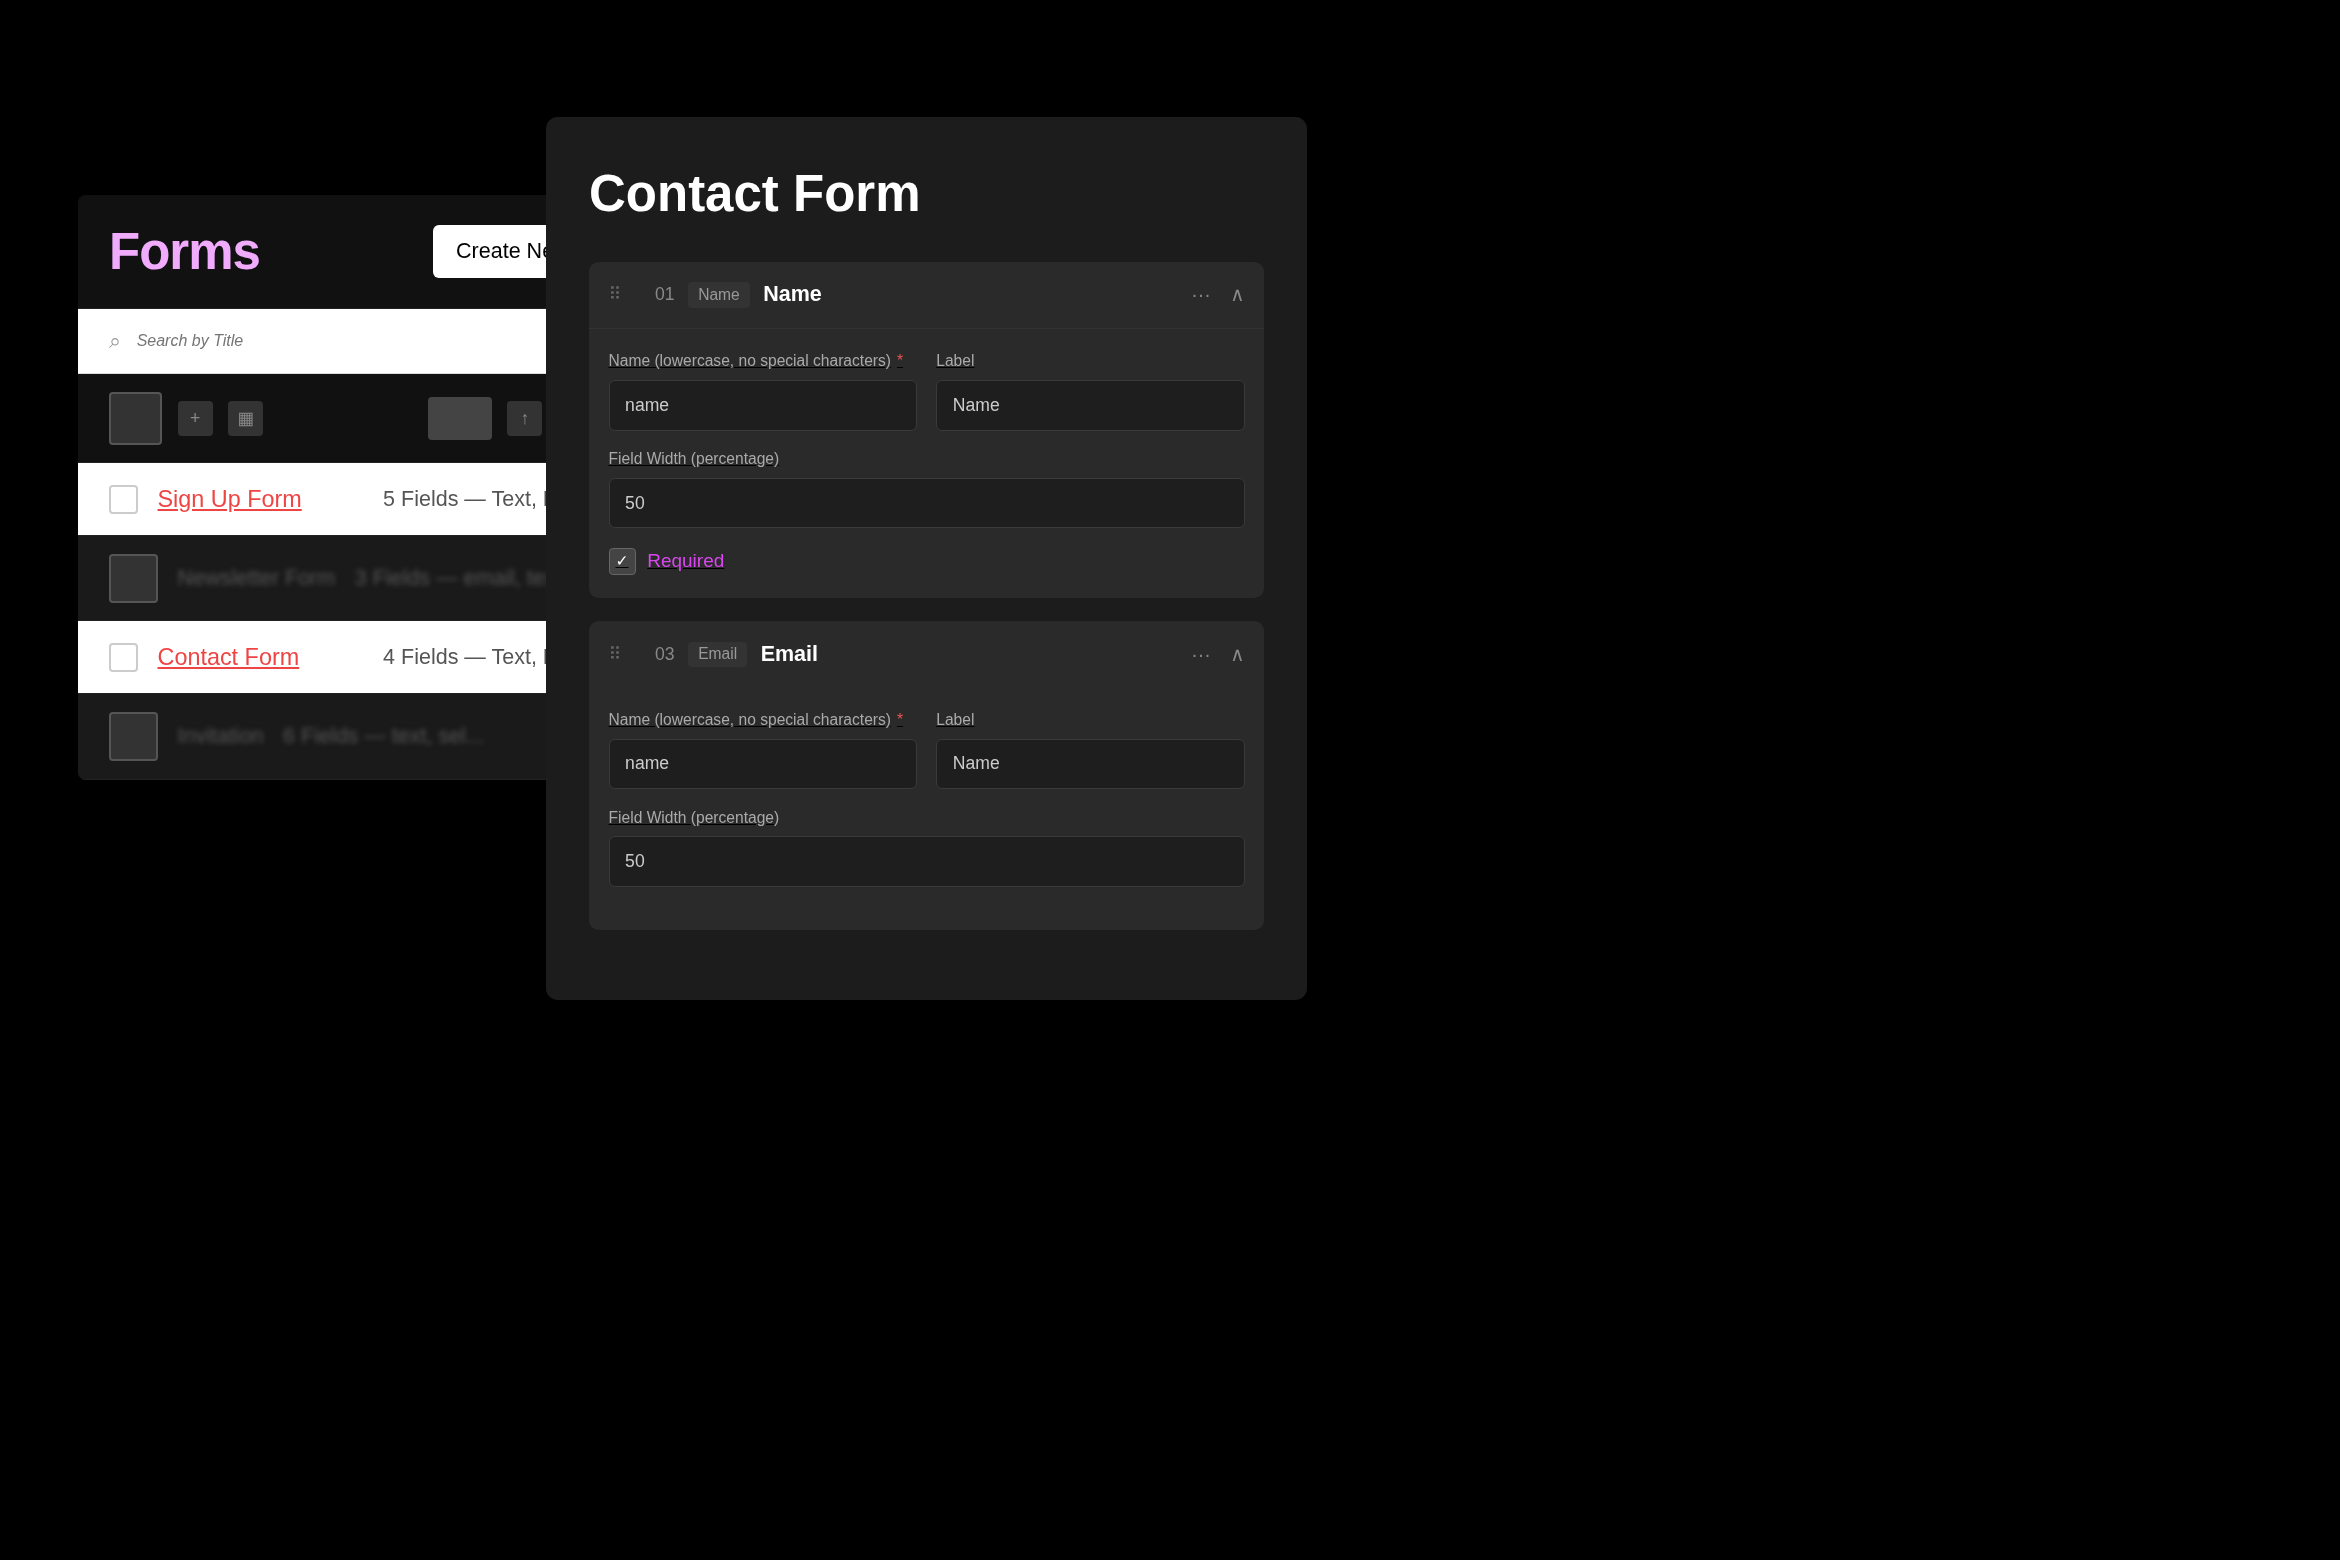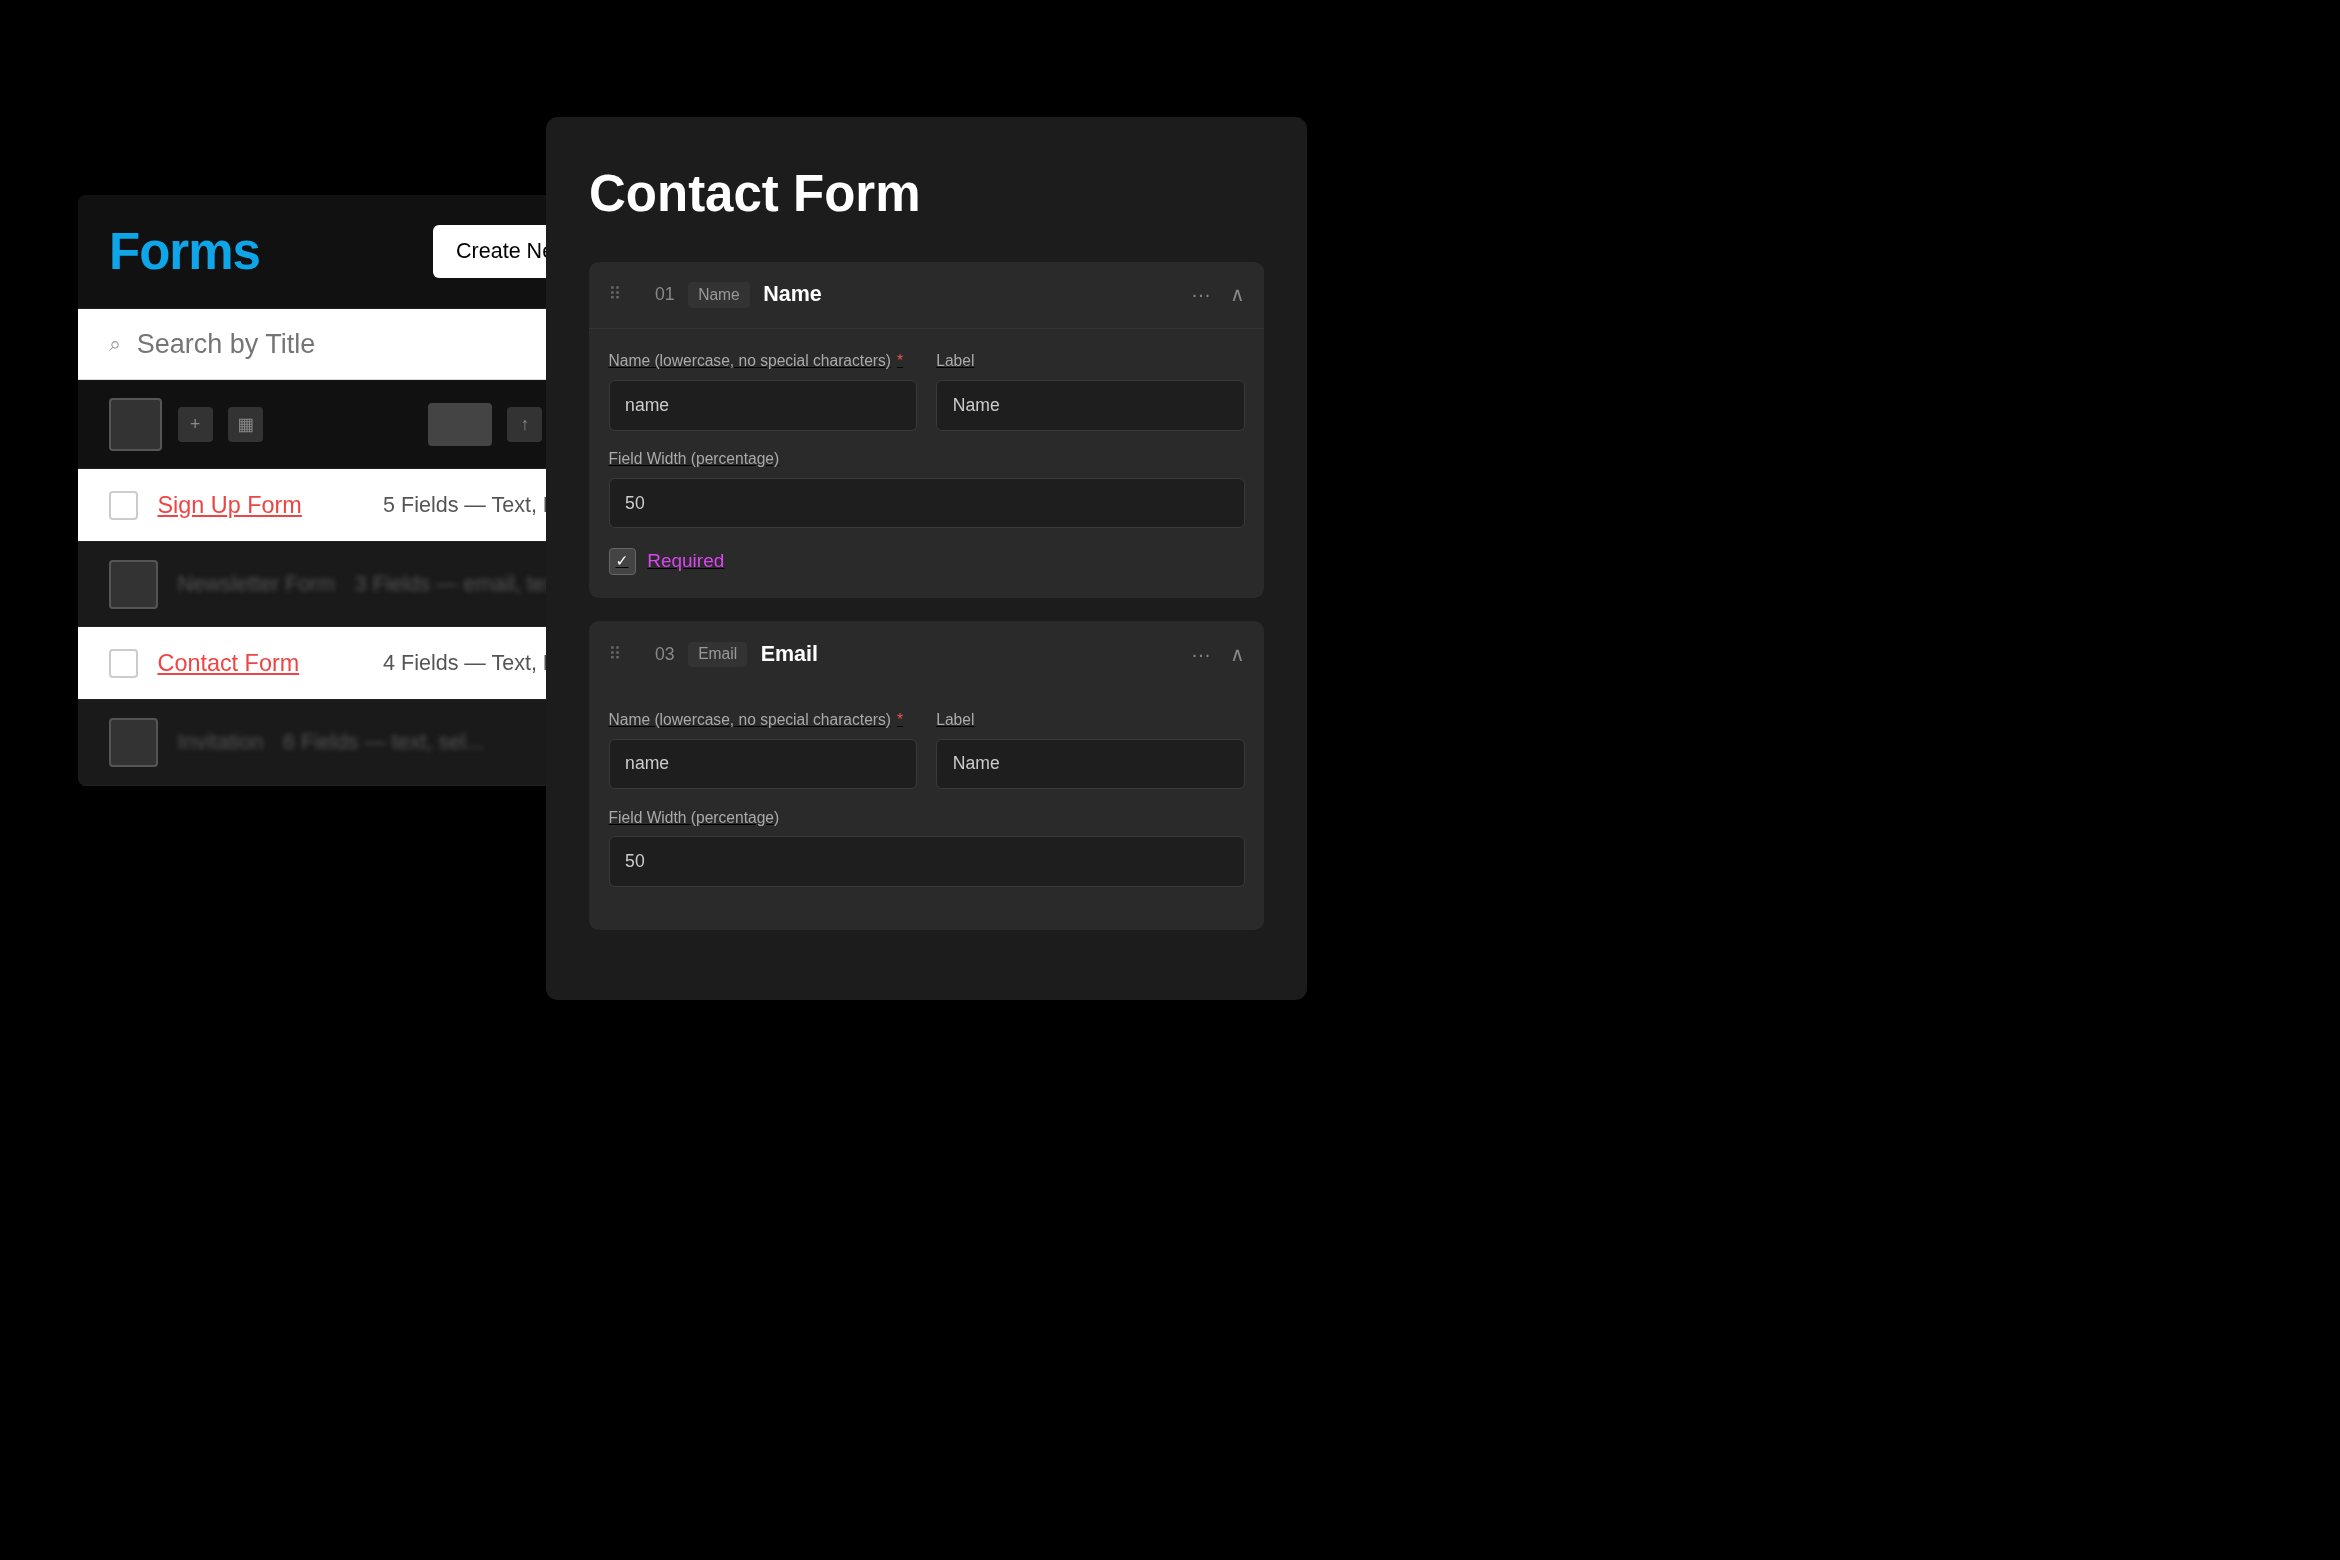--- a/index.html
+++ b/index.html
@@ -28,21 +28,21 @@
       align-items: center;
       justify-content: space-between;
       padding: 27px 31px;
       background: #111;
       border-bottom: 1px solid #222;
     }
 
     .left-title {
       font-size: 51px;
       font-weight: 700;
-      color: #0ea5e9;
+      color: #f0abfc;
       letter-spacing: -1px;
     }
 
     .create-new-btn {
       background: #fff;
       color: #000;
       border: none;
       border-radius: 5.9px;
       padding: 13.7px 23.4px;
       font-size: 21.5px;
@@ -62,23 +62,24 @@
 
     .search-icon {
       color: #999;
       font-size: 21.5px;
     }
 
     .search-input {
       flex: 1;
       border: none;
       outline: none;
-      font-size: 27px;
+      font-size: 16px;
       color: #1d4ed8;
       background: transparent;
+      font-style: italic;
     }
 
     
     .toolbar-row {
       display: flex;
       align-items: center;
       padding: 17.6px 31px;
       gap: 15.6px;
       background: #111;
       border-bottom: 1px solid #222;

